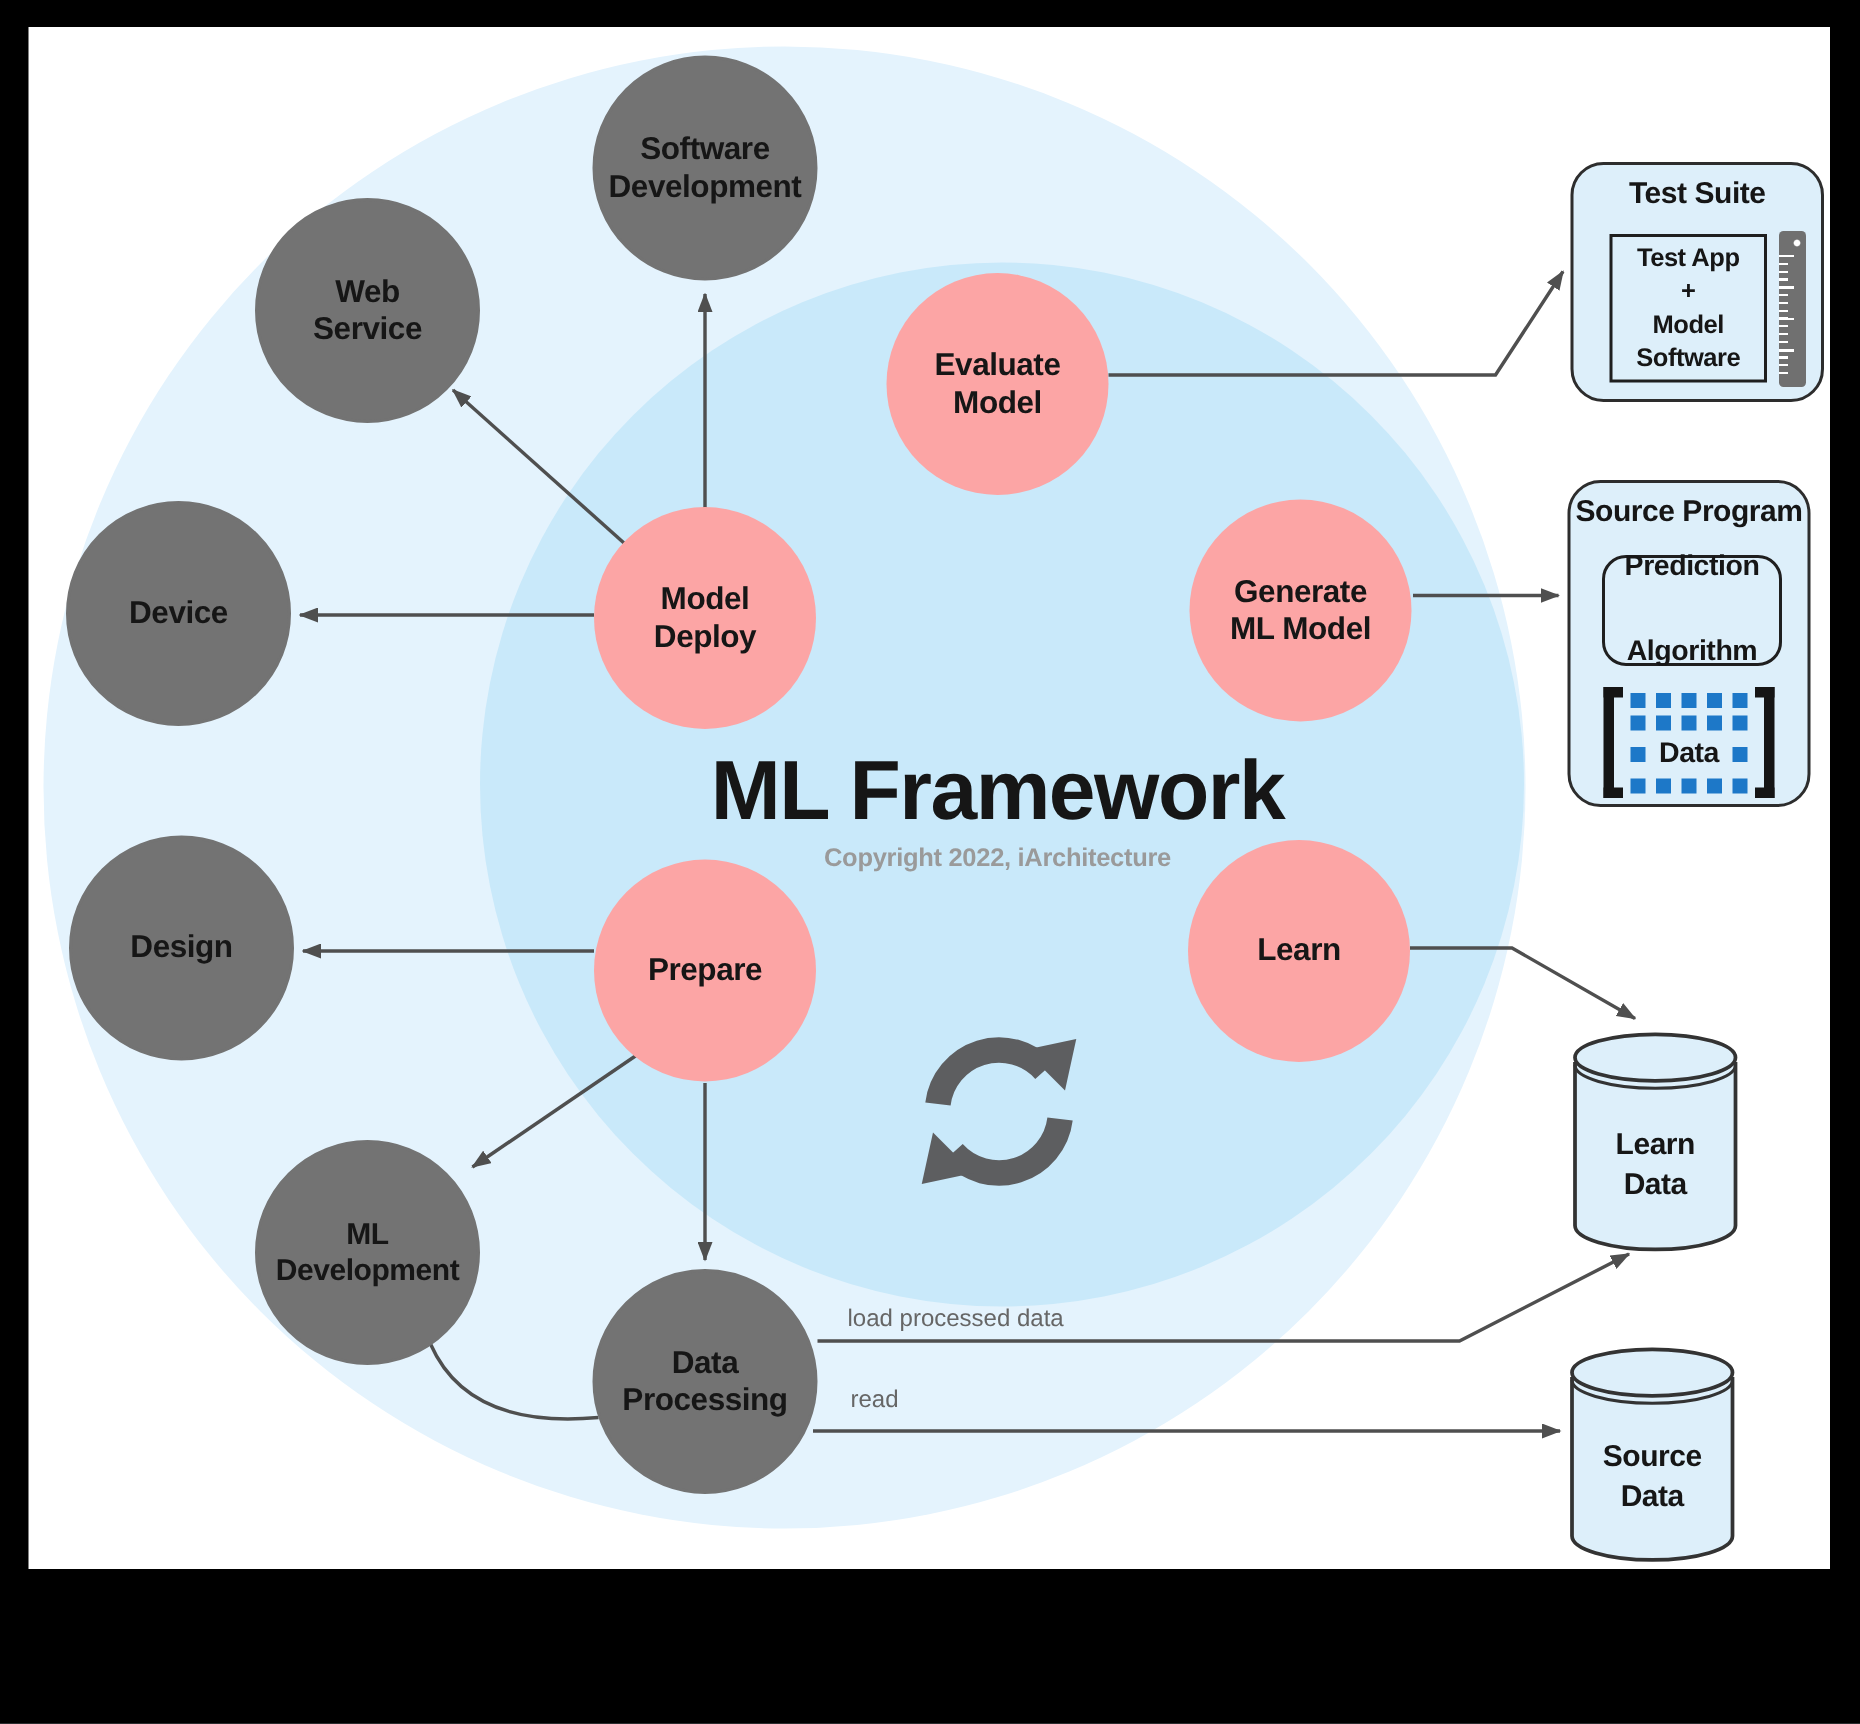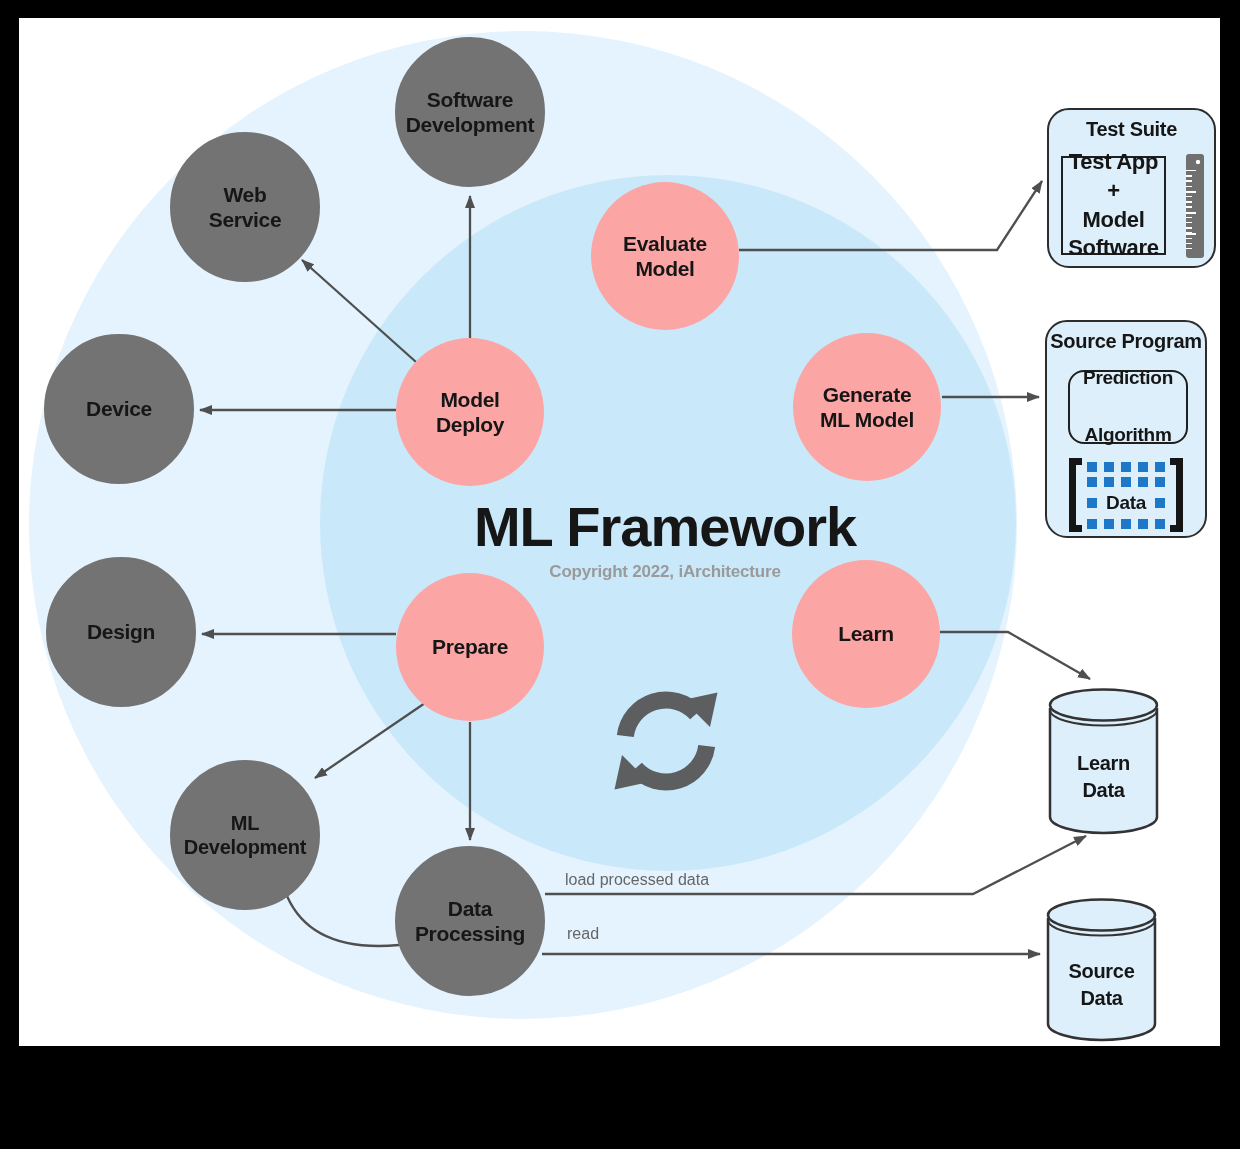--- a/index.html
+++ b/index.html
@@ -29,24 +29,24 @@
   .title-main { font-size:56px; font-weight:bold; color:#161616; letter-spacing:-1px; }
   .title-copy { font-size:17px; font-weight:bold; color:#9a9a9a; margin-top:3px; letter-spacing:-0.2px; }
 
   .panel {
     position:absolute; background:#ddeffa; border:2.5px solid #2d2d2d; border-radius:22px;
     box-sizing:border-box; z-index:3; color:#161616;
   }
   .panel-title { text-align:center; font-weight:bold; font-size:20px; margin-top:8px; letter-spacing:-0.3px; }
   #test-suite { left:1047px; top:108px; width:169px; height:160px; }
   .ts-inner {
-    position:absolute; left:12px; top:46px; width:105px; height:99px;
+    position:absolute; left:24px; top:46px; width:105px; height:99px;
     border:2px solid #1f1f1f; box-sizing:border-box;
     display:flex; flex-direction:column; align-items:center; justify-content:center;
-    font-weight:bold; font-size:22px; line-height:1.3; text-align:center; letter-spacing:-0.3px;
+    font-weight:bold; font-size:17px; line-height:1.3; text-align:center; letter-spacing:-0.3px;
   }
   .ruler {
     position:absolute; left:137px; top:44px; width:18px; height:104px;
     background-color:#707070; border-radius:3px;
     background-image:
       radial-gradient(circle at 12px 8px, #ffffff 0 1.8px, rgba(255,255,255,0) 2.6px),
       repeating-linear-gradient(to bottom, #ffffff 0 1.5px, rgba(255,255,255,0) 1.5px 21px),
       repeating-linear-gradient(to bottom, #ffffff 0 1.5px, rgba(255,255,255,0) 1.5px 5.2px);
     background-size:100% 100%, 10px 80px, 6px 82px;
     background-position:0 0, 0 16px, 0 16px;

